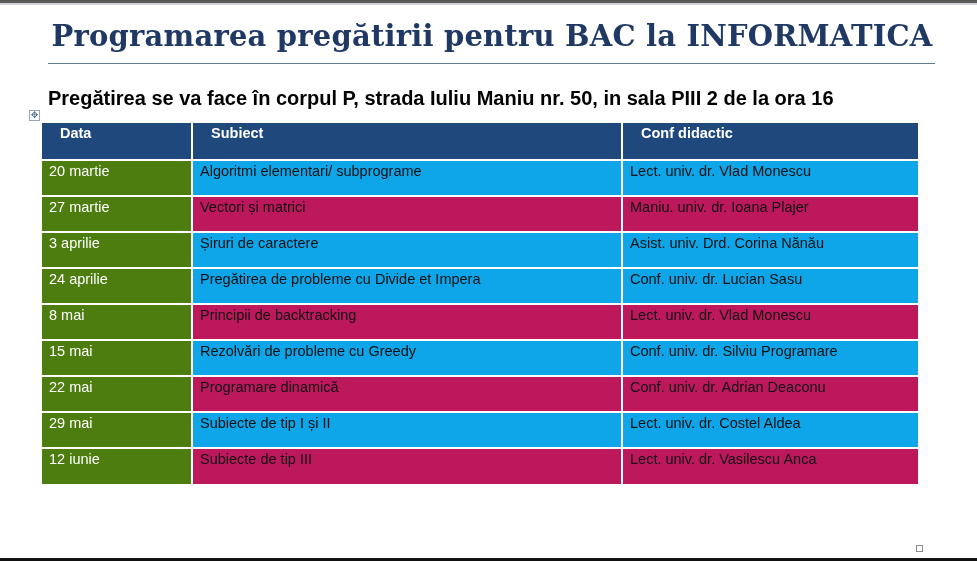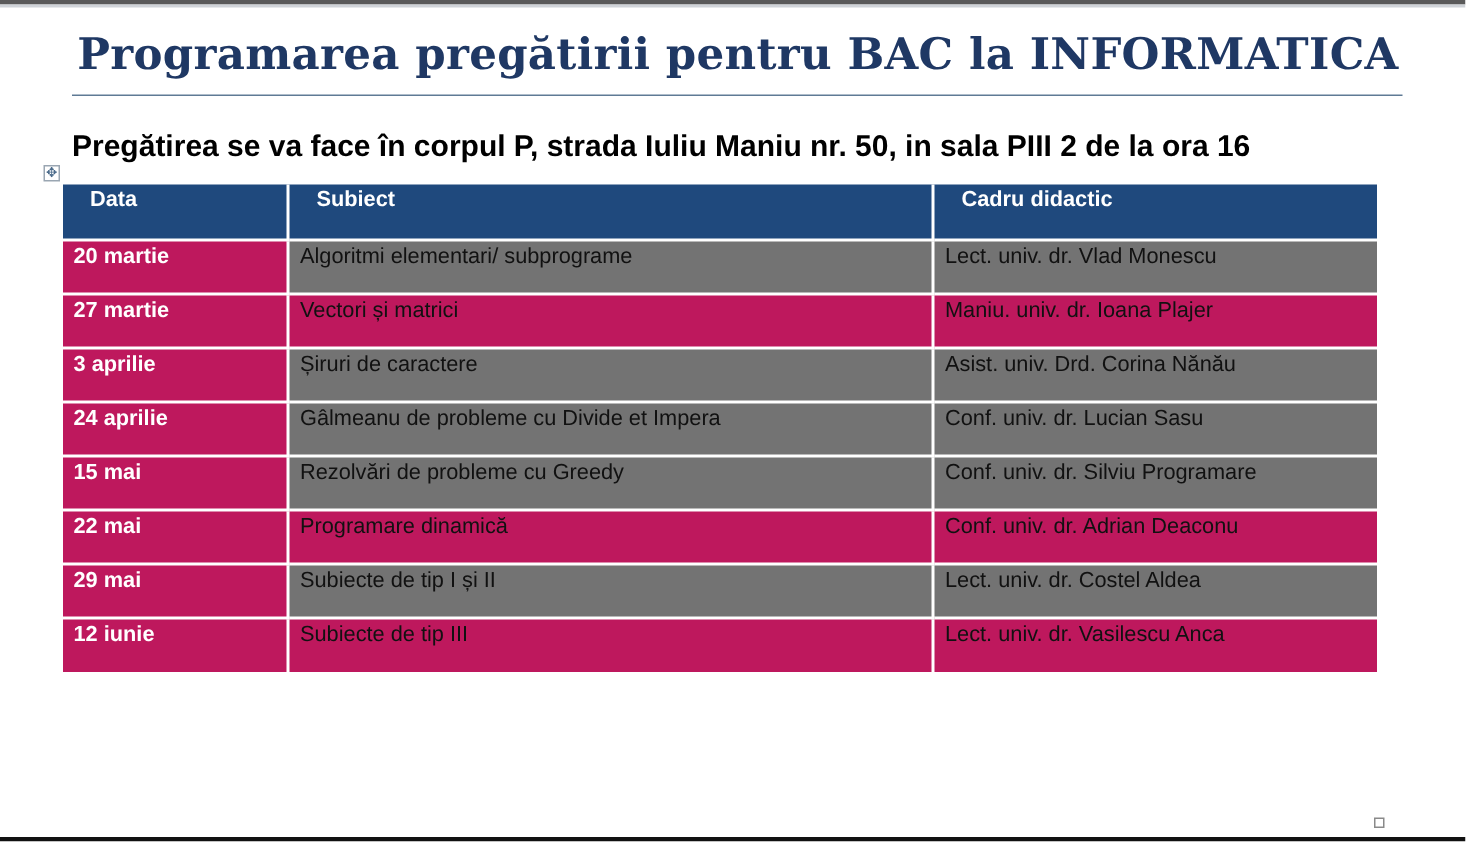--- a/index.html
+++ b/index.html
@@ -46,22 +46,22 @@
     border: 2px solid #ffffff;
   }
   table.schedule th {
     background: #1f497d; color: #ffffff; font-weight: bold; height: 37px;
     border-bottom: 2px solid #ffffff;
   }
   table.schedule tr:first-child th { border-top: none; padding-left: 18px; }
   table.schedule th:first-child, table.schedule td:first-child { border-left: none; }
   table.schedule th:last-child, table.schedule td:last-child { border-right: none; }
   table.schedule tr:last-child td { border-bottom: none; }
-  td.date-cell { background: #be185d; color: #ffffff; font-weight: bold; }
-  tr.odd td.plain { background: #737373; color: #111; }
+  td.date-cell { background: #4d7c0f; color: #ffffff; font-weight: normal; }
+  tr.odd td.plain { background: #0ea5e9; color: #111; }
   tr.even td.plain { background: #be185d; color: #111; }
   col.c1 { width: 150px; }
   col.c2 { width: 430px; }
   col.c3 { width: 296px; }
 </style>
 </head>
 <body>
 
 <div class="top-bar"></div>
 <div class="top-bar2"></div>
@@ -76,43 +76,48 @@
 <table class="schedule">
   <colgroup>
       <col class="c1">
       <col class="c2">
       <col class="c3">
     </colgroup>
   <thead>
     <tr>
       <th>Data</th>
       <th>Subiect</th>
-      <th>Cadru didactic</th>
+      <th>Conf didactic</th>
     </tr>
   </thead>
   <tbody>
     <tr class="odd">
       <td class="date-cell">20 martie</td>
       <td class="plain">Algoritmi elementari/ subprograme</td>
       <td class="plain">Lect. univ. dr. Vlad Monescu</td>
     </tr>
     <tr class="even">
       <td class="date-cell">27 martie</td>
       <td class="plain">Vectori și matrici</td>
       <td class="plain">Maniu. univ. dr. Ioana Plajer</td>
     </tr>
     <tr class="odd">
       <td class="date-cell">3 aprilie</td>
       <td class="plain">Șiruri de caractere</td>
       <td class="plain">Asist. univ. Drd. Corina Nănău</td>
     </tr>
     <tr class="odd">
       <td class="date-cell">24 aprilie</td>
-      <td class="plain">Gâlmeanu de probleme cu Divide et Impera</td>
+      <td class="plain">Pregătirea de probleme cu Divide et Impera</td>
       <td class="plain">Conf. univ. dr. Lucian Sasu</td>
+    </tr>
+    <tr class="even">
+      <td class="date-cell">8 mai</td>
+      <td class="plain">Principii de backtracking</td>
+      <td class="plain">Lect. univ. dr. Vlad Monescu</td>
     </tr>
     <tr class="odd">
       <td class="date-cell">15 mai</td>
       <td class="plain">Rezolvări de probleme cu Greedy</td>
       <td class="plain">Conf. univ. dr. Silviu Programare</td>
     </tr>
     <tr class="even">
       <td class="date-cell">22 mai</td>
       <td class="plain">Programare dinamică</td>
       <td class="plain">Conf. univ. dr. Adrian Deaconu</td>

